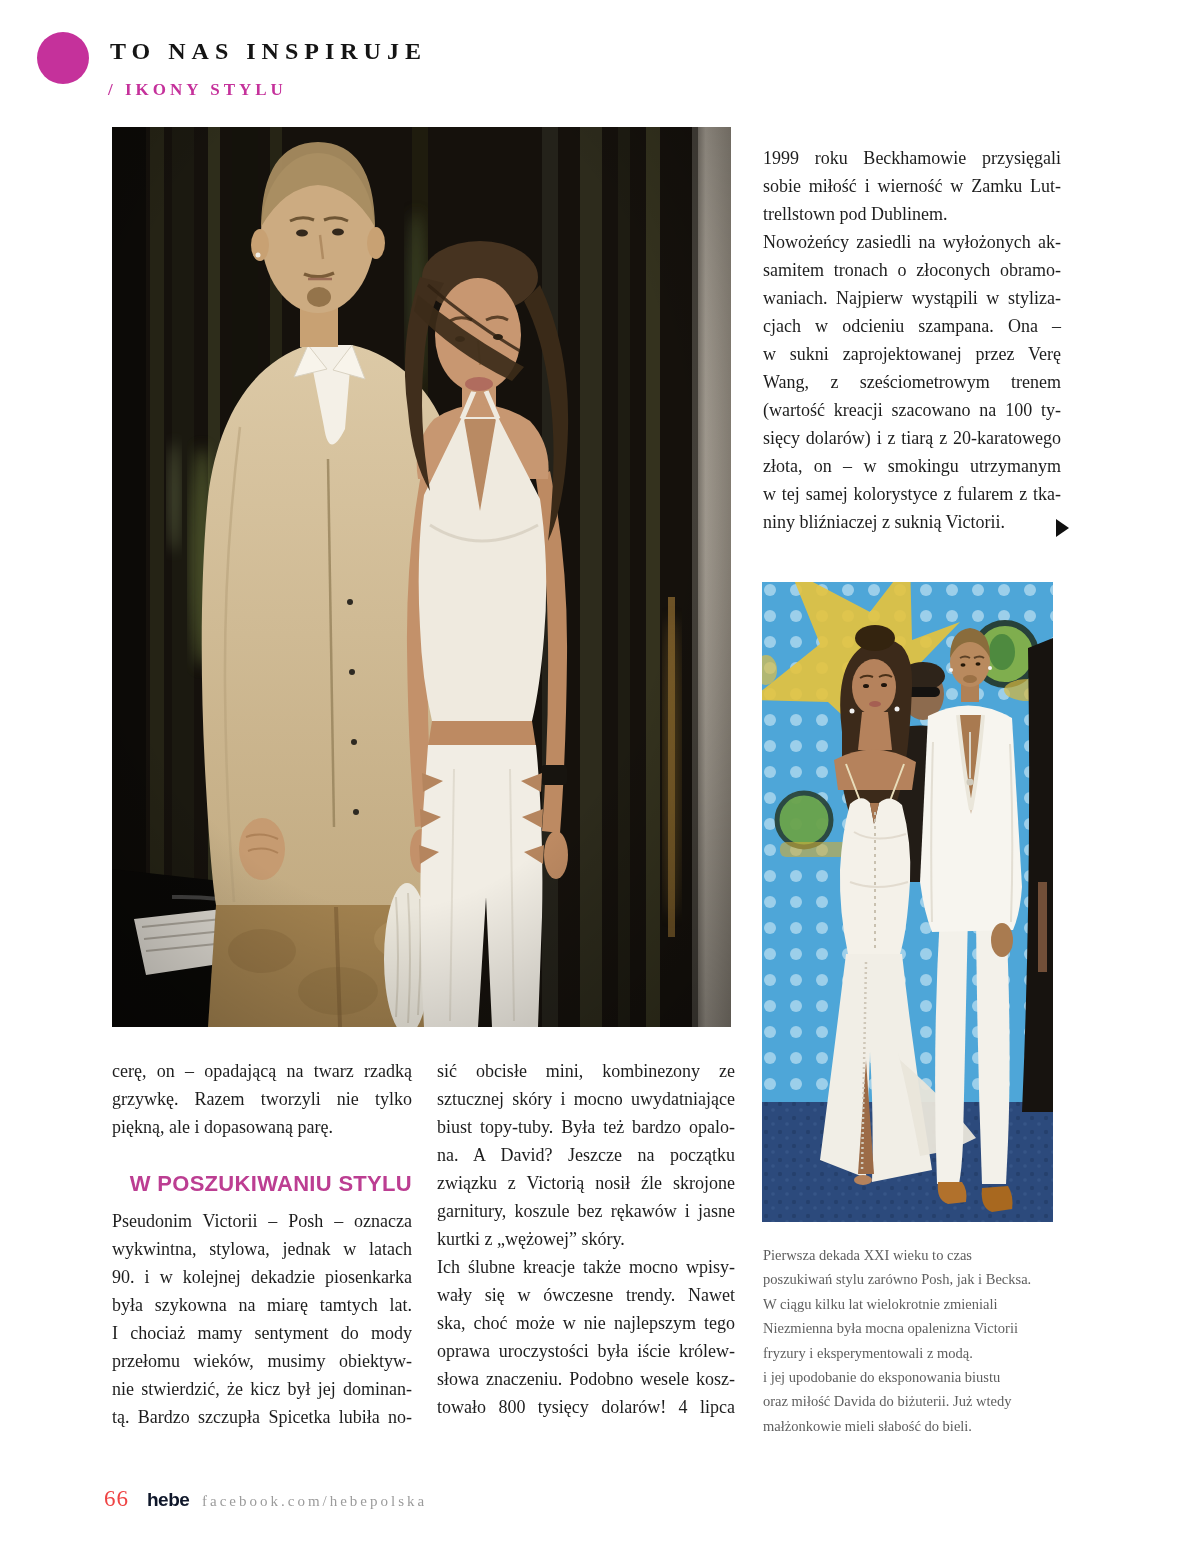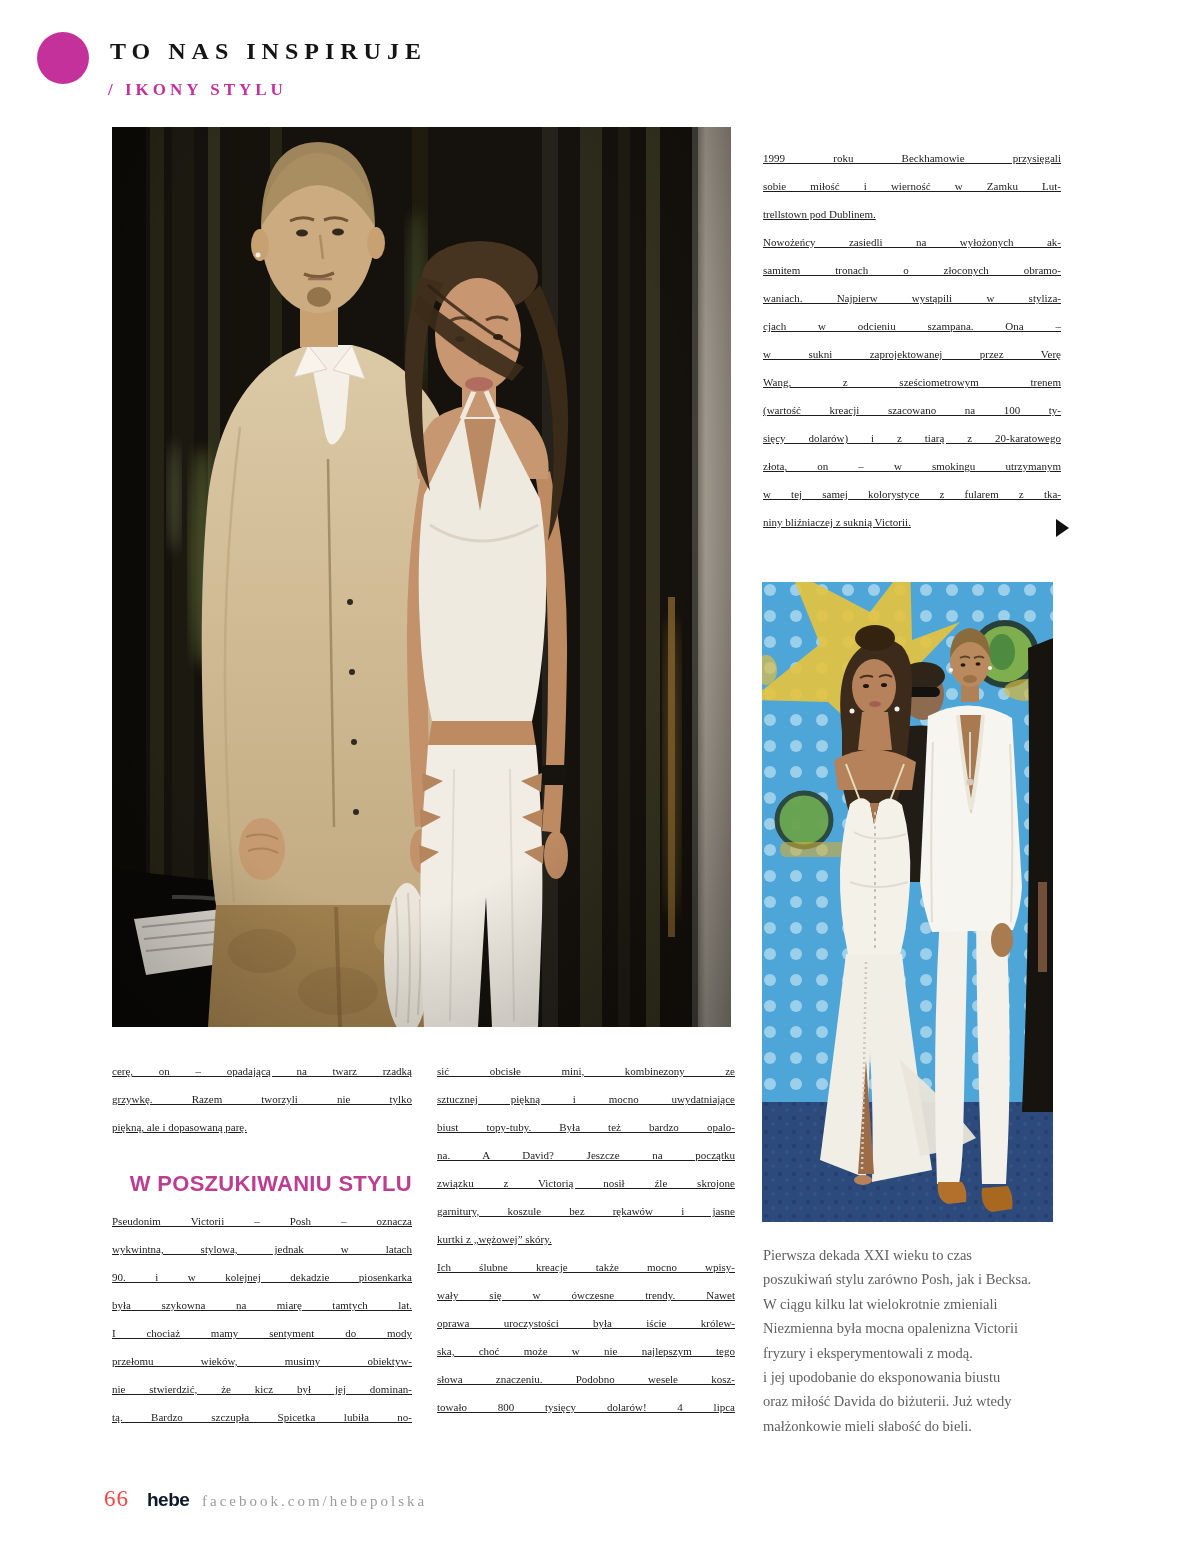--- a/index.html
+++ b/index.html
@@ -14,21 +14,21 @@
           font-size:24px;letter-spacing:6px;color:#141414;white-space:nowrap;text-align:right;}
   .subkicker{left:108px;top:80px;font-family:"Liberation Serif",serif;font-weight:bold;
              font-size:17px;letter-spacing:4px;color:var(--accent,#c5319b);white-space:nowrap;}
 
   
   .photo-main{left:112px;top:127px;width:619px;height:900px;}
   .photo-small{left:762px;top:582px;width:291px;height:640px;}
   .photo-main svg,.photo-small svg{display:block;width:100%;height:100%;}
 
   
-  .serif-col{font-size:11px;line-height:28px;color:#1d1d1d;text-decoration:underline;}
+  .serif-col{font-size:18px;line-height:28px;color:#1d1d1d;}
   .serif-col .ln{text-align:justify;text-align-last:justify;height:28px;}
   #col-right{left:763px;top:144px;width:298px;}
   #col-left-intro{left:112px;top:1057px;width:300px;}
   #col-left-main{left:112px;top:1207px;width:300px;}
   #col-middle{left:437px;top:1057px;width:298px;}
   #col-right .ln:nth-child(3),
   #col-right .ln:nth-child(14),
   #col-left-intro .ln:nth-child(3),
   #col-middle .ln:nth-child(7){text-align-last:left;}
 
@@ -307,30 +307,30 @@
       <div class="ln">90. i w kolejnej dekadzie piosenkarka</div>
       <div class="ln">była szykowna na miarę tamtych lat.</div>
       <div class="ln">I chociaż mamy sentyment do mody</div>
       <div class="ln">przełomu wieków, musimy obiektyw-</div>
       <div class="ln">nie stwierdzić, że kicz był jej dominan-</div>
       <div class="ln">tą. Bardzo szczupła Spicetka lubiła no-</div>
     </div>
 
   <div id="col-middle" class="abs serif-col">
       <div class="ln">sić obcisłe mini, kombinezony ze</div>
-      <div class="ln">sztucznej piękną i mocno uwydatniające</div>
+      <div class="ln">sztucznej skóry i mocno uwydatniające</div>
       <div class="ln">biust topy-tuby. Była też bardzo opalo-</div>
       <div class="ln">na. A David? Jeszcze na początku</div>
       <div class="ln">związku z Victorią nosił źle skrojone</div>
       <div class="ln">garnitury, koszule bez rękawów i jasne</div>
       <div class="ln">kurtki z „wężowej” skóry.</div>
       <div class="ln">Ich ślubne kreacje także mocno wpisy-</div>
       <div class="ln">wały się w ówczesne trendy. Nawet</div>
+      <div class="ln">ska, choć może w nie najlepszym tego</div>
       <div class="ln">oprawa uroczystości była iście królew-</div>
-      <div class="ln">ska, choć może w nie najlepszym tego</div>
       <div class="ln">słowa znaczeniu. Podobno wesele kosz-</div>
       <div class="ln">towało 800 tysięcy dolarów! 4 lipca</div>
     </div>
 
   <div class="abs page-num">66</div>
   <div class="abs mag-logo">hebe</div>
   <div class="abs social">facebook.com/hebepolska</div>
 
 </div>
 

